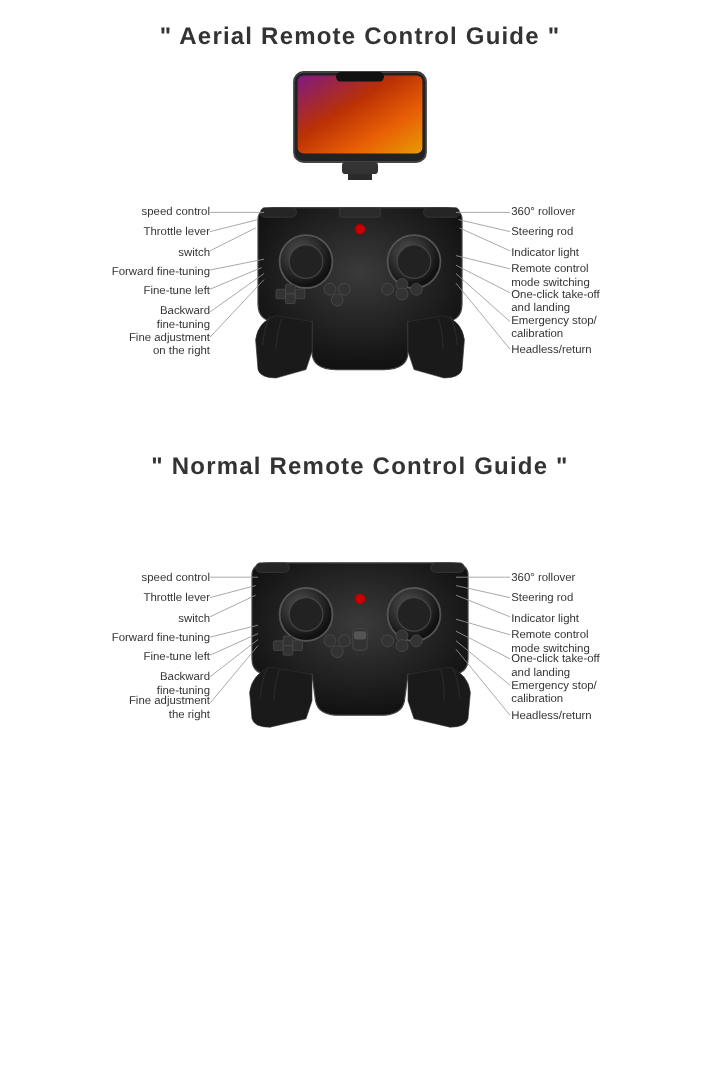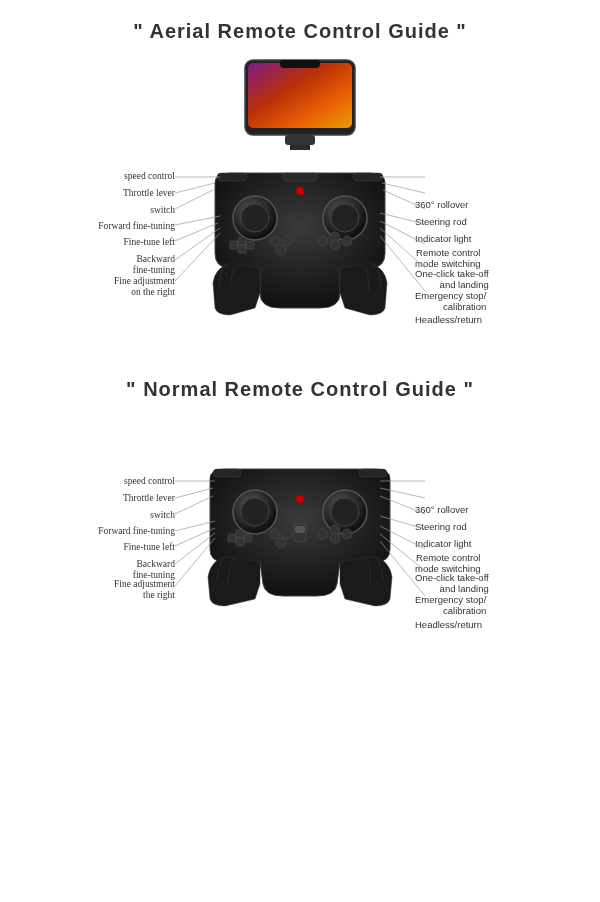--- a/index.html
+++ b/index.html
@@ -37,27 +37,25 @@
     .label {
       position: absolute;
       font-size: 9.5px;
       color: #333;
       line-height: 1.2;
     }
 
     .label-left {
       text-align: right;
       right: 0;
-      font-family: Liberation Serif, serif;
     }
 
     .label-right {
-      text-align: right;
-      left: 0;
-      margin-top: 28px;
+      text-align: left;
+      left: 11px;
     }
 
   </style>
 </head>
 <body>
 
 <div class="page">
 
   <div class="section">
     <div class="section-title">" Aerial Remote Control Guide "</div>

